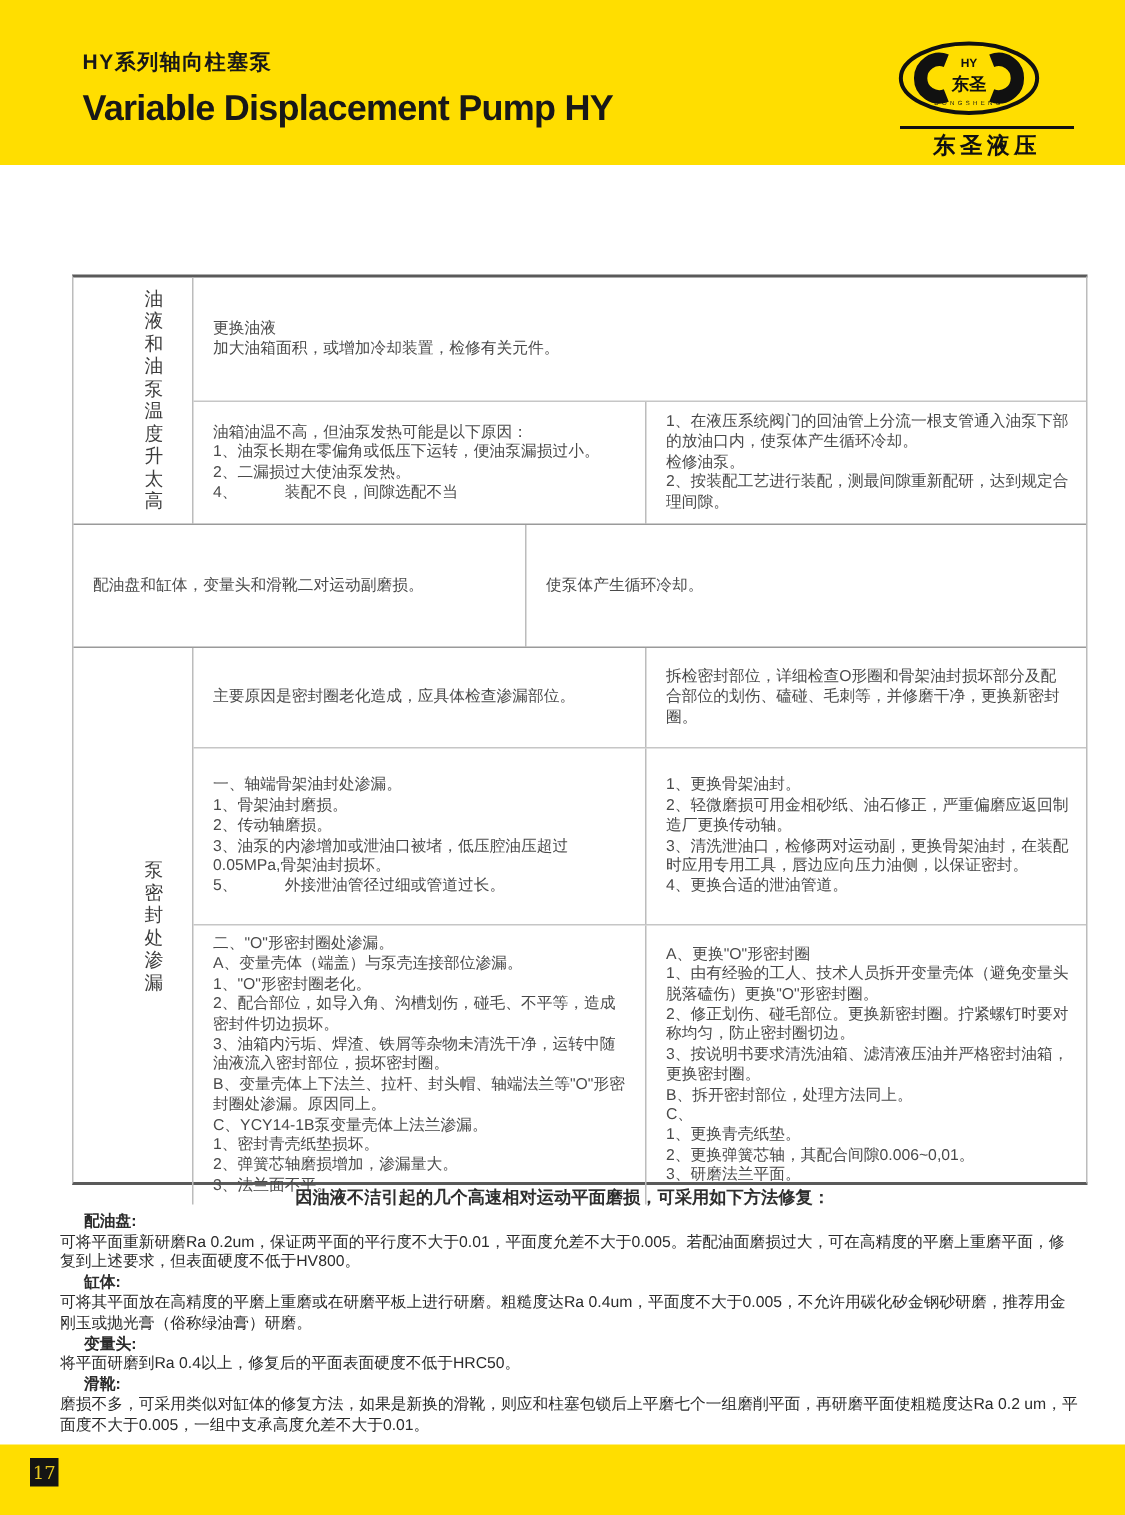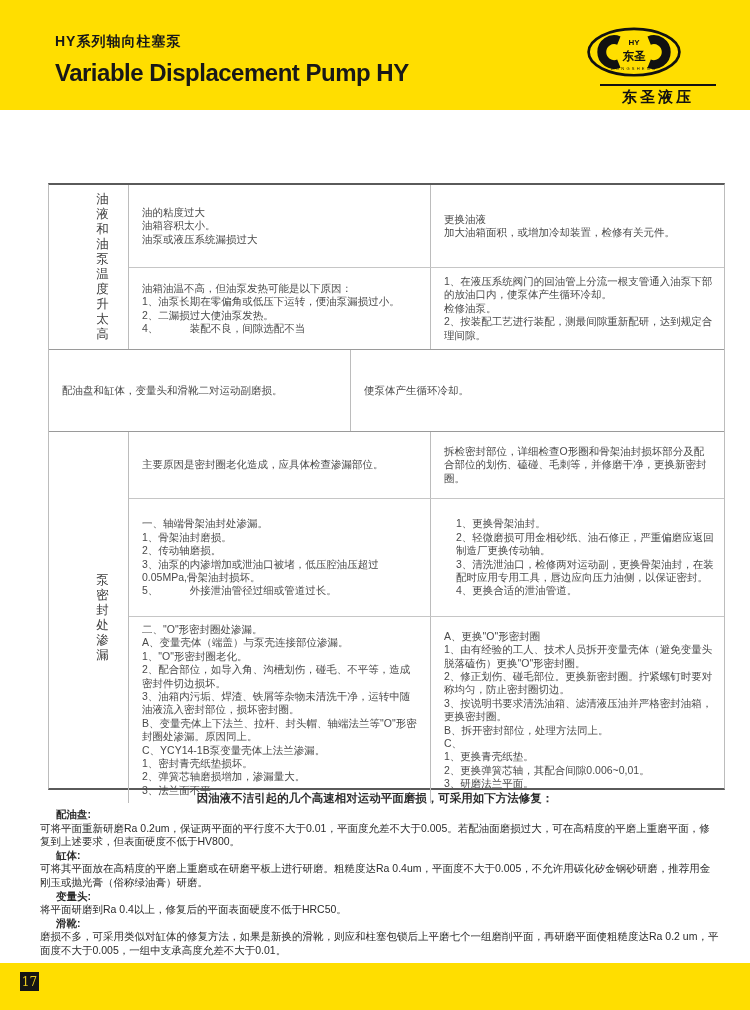--- a/index.html
+++ b/index.html
@@ -7,21 +7,21 @@
     width:750px;height:1010px;position:relative;
     background:#FFDE00;
     font-family:"Liberation Sans","DejaVu Sans",sans-serif;
     overflow:hidden;
   }
   .white-area{position:absolute;left:0;top:110px;width:750px;height:853px;background:#ffffff;}
 
   
   .title-zh{position:absolute;left:55px;top:33px;font-size:14px;font-weight:700;color:#181818;letter-spacing:1px;}
   .title-en{position:absolute;left:55px;top:59px;font-size:24px;font-weight:700;color:#181818;letter-spacing:-0.5px;}
-  .logo-wrap{position:absolute;left:576px;top:26px;width:116px;text-align:center;}
+  .logo-wrap{position:absolute;left:588px;top:26px;width:116px;text-align:center;}
   .logo-rule{position:absolute;left:600px;top:84px;width:116px;border-top:2px solid #111;}
   .logo-caption{position:absolute;left:600px;top:88px;width:116px;text-align:center;
     font-size:15px;font-weight:700;color:#111;letter-spacing:3px;}
 
   
   .tbl{
     position:absolute;left:48px;top:183px;width:677px;height:607px;box-sizing:border-box;
     border-top:2px solid #5a5a5a;border-bottom:2px solid #5a5a5a;
     border-left:1px solid #bcbcbc;border-right:1px solid #bcbcbc;
     display:flex;flex-direction:column;
@@ -35,21 +35,21 @@
     display:flex;align-items:center;justify-content:center;}
   .vtext{font-size:12.5px;line-height:15px;color:#3c3c3c;word-break:break-all;text-align:center;}
   .vtext.one{width:13px;margin-left:28px;}
   .vtext.two{width:26px;}
   .rows{flex:1;display:flex;flex-direction:column;}
   .subrow{display:flex;box-sizing:border-box;}
   .subrow + .subrow{border-top:1px solid #c6c6c6;}
   .sr-82{height:82px;}
   .sr-81{height:81px;}
   .sr-66{height:66px;}
-  .sr-118{height:118px;gap:12px;}
+  .sr-118{height:118px;}
   .sr-fill{flex:1;}
   .cause{width:302px;box-sizing:border-box;border-right:1px solid #bcbcbc;display:flex;align-items:center;}
   .sol{flex:1;display:flex;align-items:center;}
   .cell-text{padding:6px 10px 6px 13px;font-size:10.5px;line-height:13.4px;color:#4a4a4a;white-space:pre-line;}
 
   
   .foot-title{position:absolute;left:0;top:791px;width:750px;text-align:center;
     font-size:11.5px;font-weight:600;color:#2e2e2e;}
   .foot-body{position:absolute;left:40px;top:808px;width:680px;
     font-size:10.5px;line-height:13.6px;color:#2b2b2b;}
@@ -85,25 +85,20 @@
 <div class="logo-caption">东圣液压</div>
 
 <div class="tbl">
 
   <div class="group group-1">
     <div class="label-cell">
       <div class="vtext one">油液和油泵温度升太高</div>
     </div>
     <div class="rows">
       <div class="subrow sr-82">
-        <div class="cause">
-          <div class="cell-text">油的粘度过大
-油箱容积太小。
-油泵或液压系统漏损过大</div>
-        </div>
         <div class="sol">
           <div class="cell-text">更换油液
 加大油箱面积，或增加冷却装置，检修有关元件。</div>
         </div>
       </div>
       <div class="subrow sr-82">
         <div class="cause">
           <div class="cell-text">油箱油温不高，但油泵发热可能是以下原因：
 1、油泵长期在零偏角或低压下运转，便油泵漏损过小。
 2、二漏损过大使油泵发热。

